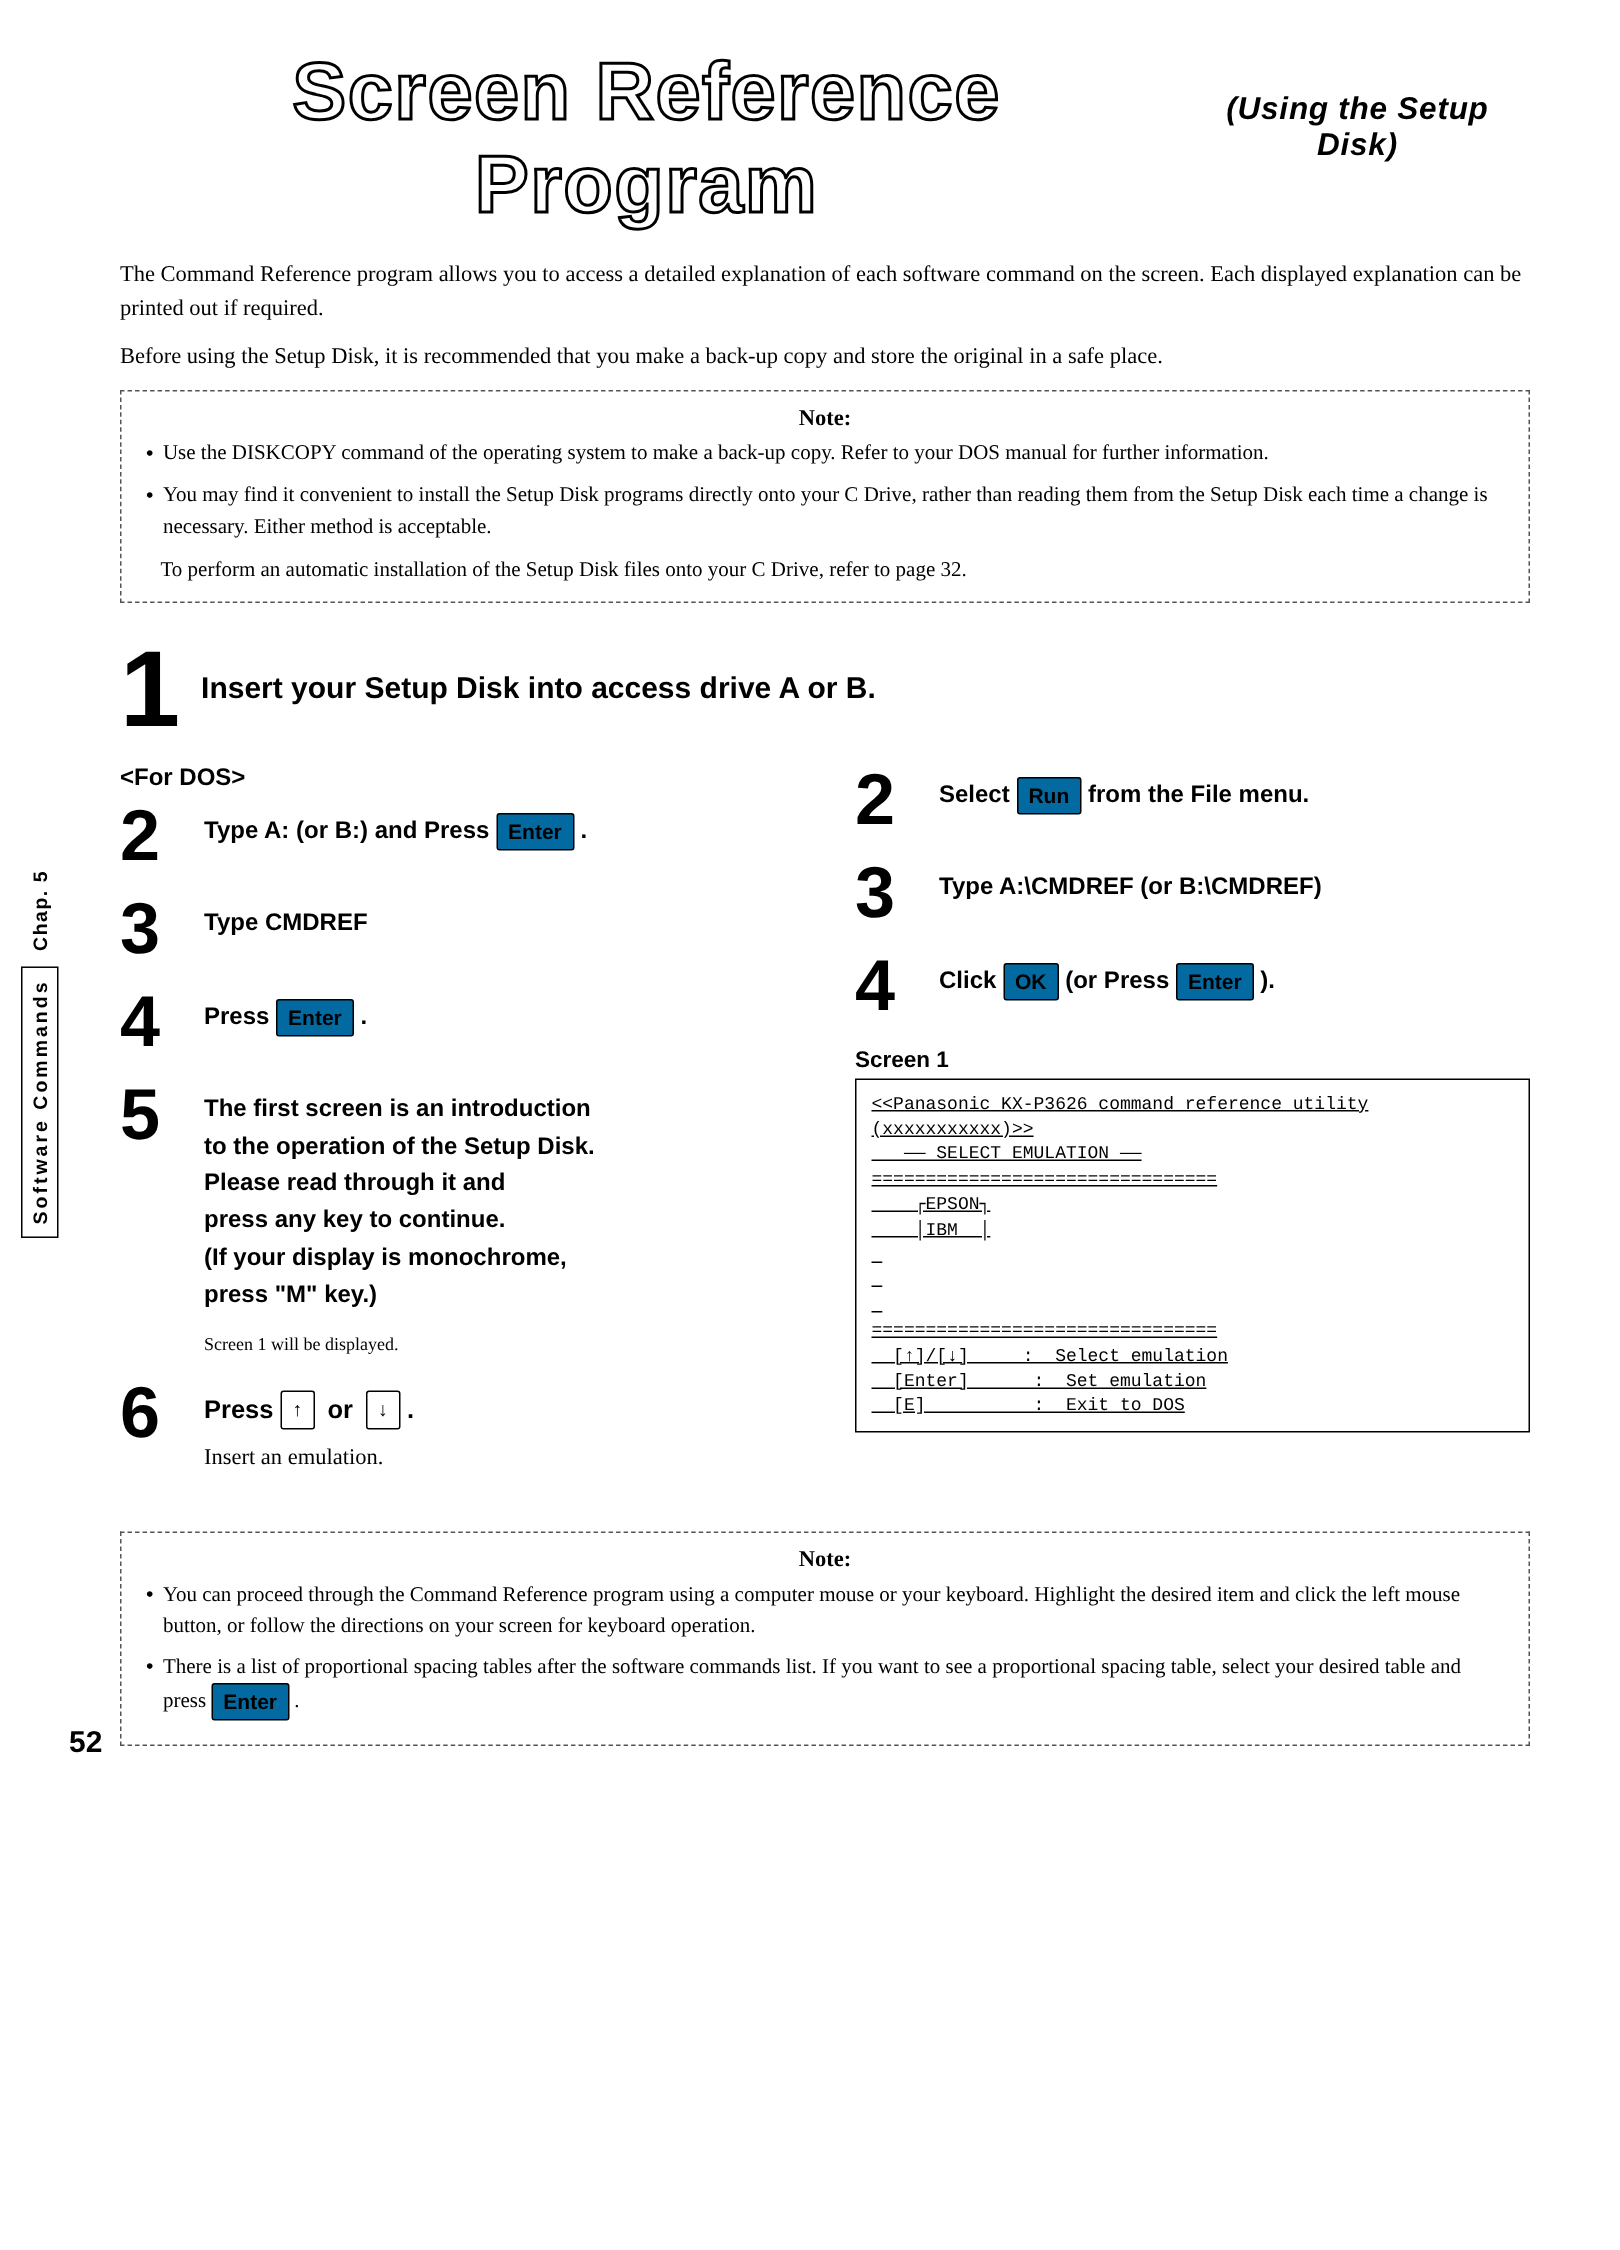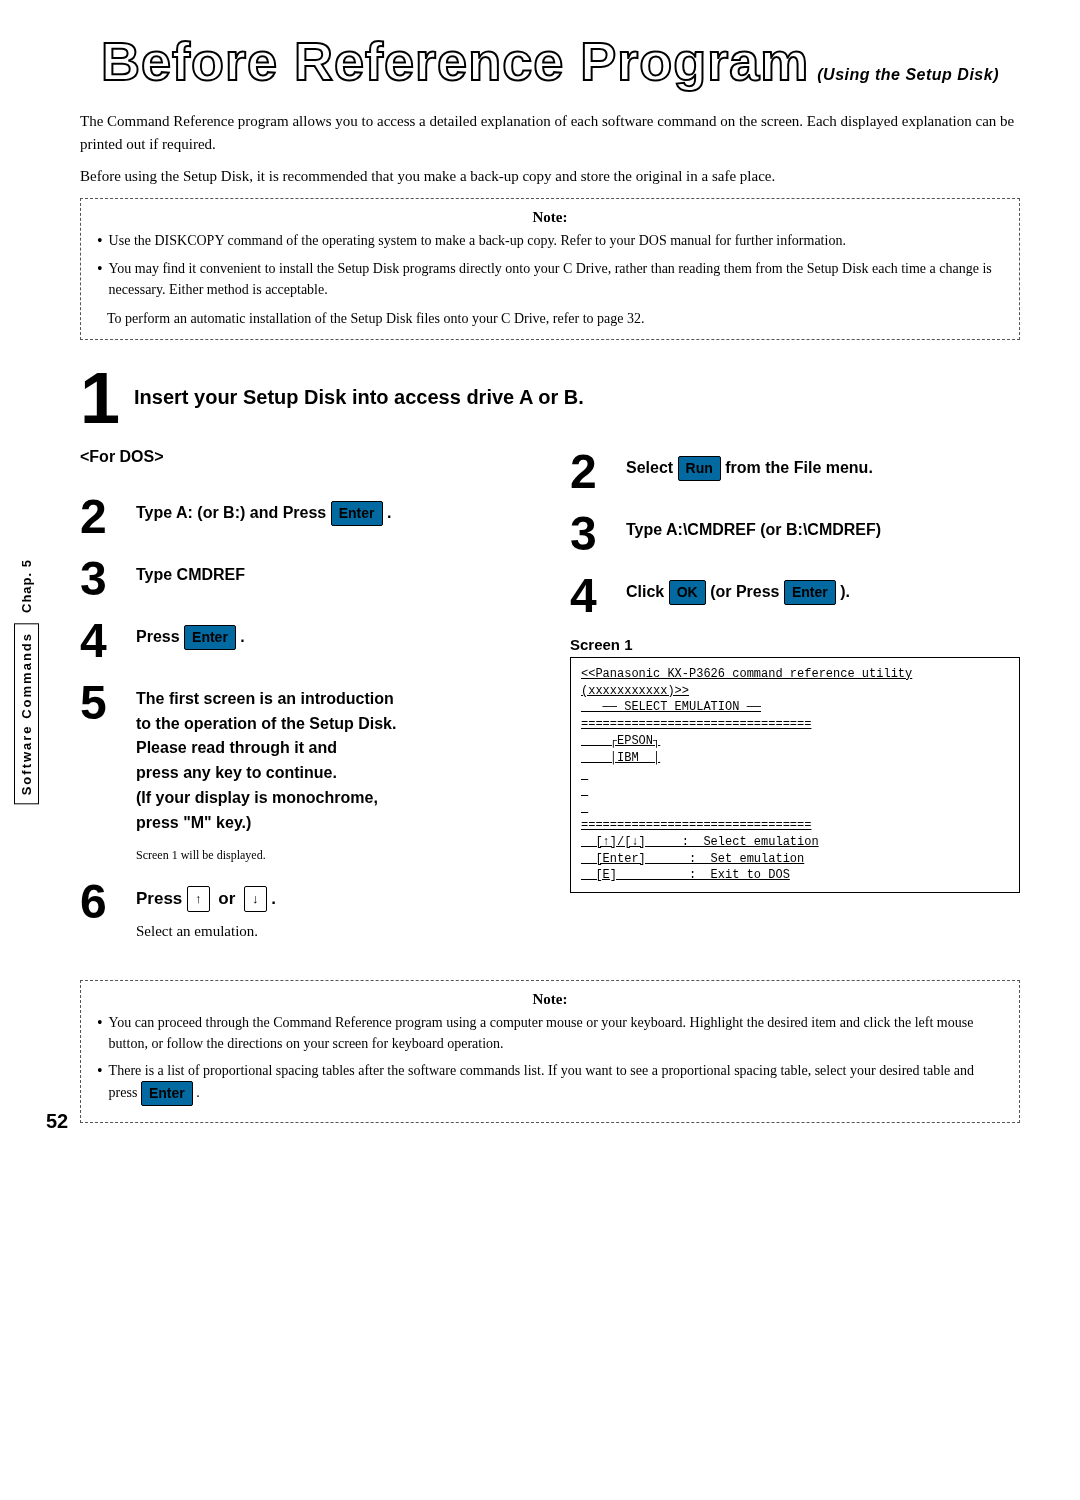--- a/index.html
+++ b/index.html
@@ -121,21 +121,21 @@
     .col-right {
       flex: 1;
       padding-left: 20px;
       border-left: none;
     }
 
     .col-header {
       font-size: 16px;
       font-weight: bold;
       font-family: Arial, sans-serif;
-      margin-bottom: 27px;
+      margin-bottom: 6px;
     }
 
     
     .step {
       display: flex;
       align-items: flex-start;
       margin-bottom: 14px;
       gap: 10px;
     }
     .step-num {
@@ -290,22 +290,22 @@
 
 <div class="page">
 
   <div class="sidebar-container">
     <span class="sidebar-chap">Chap. 5</span>
     <span class="sidebar-text">Software Commands</span>
   </div>
 
   <div class="title-area">
     <div class="title-row">
-      <span class="main-title-outline" style="-webkit-text-stroke:2px #000; color:transparent; font-size:54px; font-weight:900; font-family:'Arial Black',Arial,sans-serif; letter-spacing:1px;">Before Reference Program</span>
-      <span class="subtitle-paren" style="font-size:16px; font-weight:bold; font-style:italic; font-family:Arial,sans-serif;">(Using the Setup Disk)</span>
+      <span class="main-title-outline" style="-webkit-text-stroke:2px #000; color:transparent; font-size:54px; font-weight:900; font-family:'Arial Black',Arial,sans-serif; letter-spacing:1px;">Screen Reference Program</span>
+      <span class="subtitle-paren" style="font-size:21px; font-weight:bold; font-style:italic; font-family:Arial,sans-serif;">(Using the Setup Disk)</span>
     </div>
   </div>
 
   <p class="intro-text">The Command Reference program allows you to access a detailed explanation of each software command on the screen. Each displayed explanation can be printed out if required.</p>
   <p class="intro-text">Before using the Setup Disk, it is recommended that you make a back-up copy and store the original in a safe place.</p>
 
   <div class="note-box">
     <div class="note-title">Note:</div>
     <div class="note-item">
       <span class="note-bullet">•</span>
@@ -369,21 +369,21 @@
       </div>
 
       <div class="step" style="margin-top:4px;">
         <span class="step-num">6</span>
         <div class="step-content step6-content">
           <span>Press</span>
           <span class="arrow-key">↑</span>
           <span style="margin:0 4px;">or</span>
           <span class="arrow-key">↓</span>
           <span> .</span>
-          <div class="step6-sub">Select an emulation.</div>
+          <div class="step6-sub">Insert an emulation.</div>
         </div>
       </div>
     </div>
 
     <div class="col-right">
 
       <div class="right-col-step">
         <span class="step-num">2</span>
         <div class="step-content step-content-bold">
           <span>Select </span>

